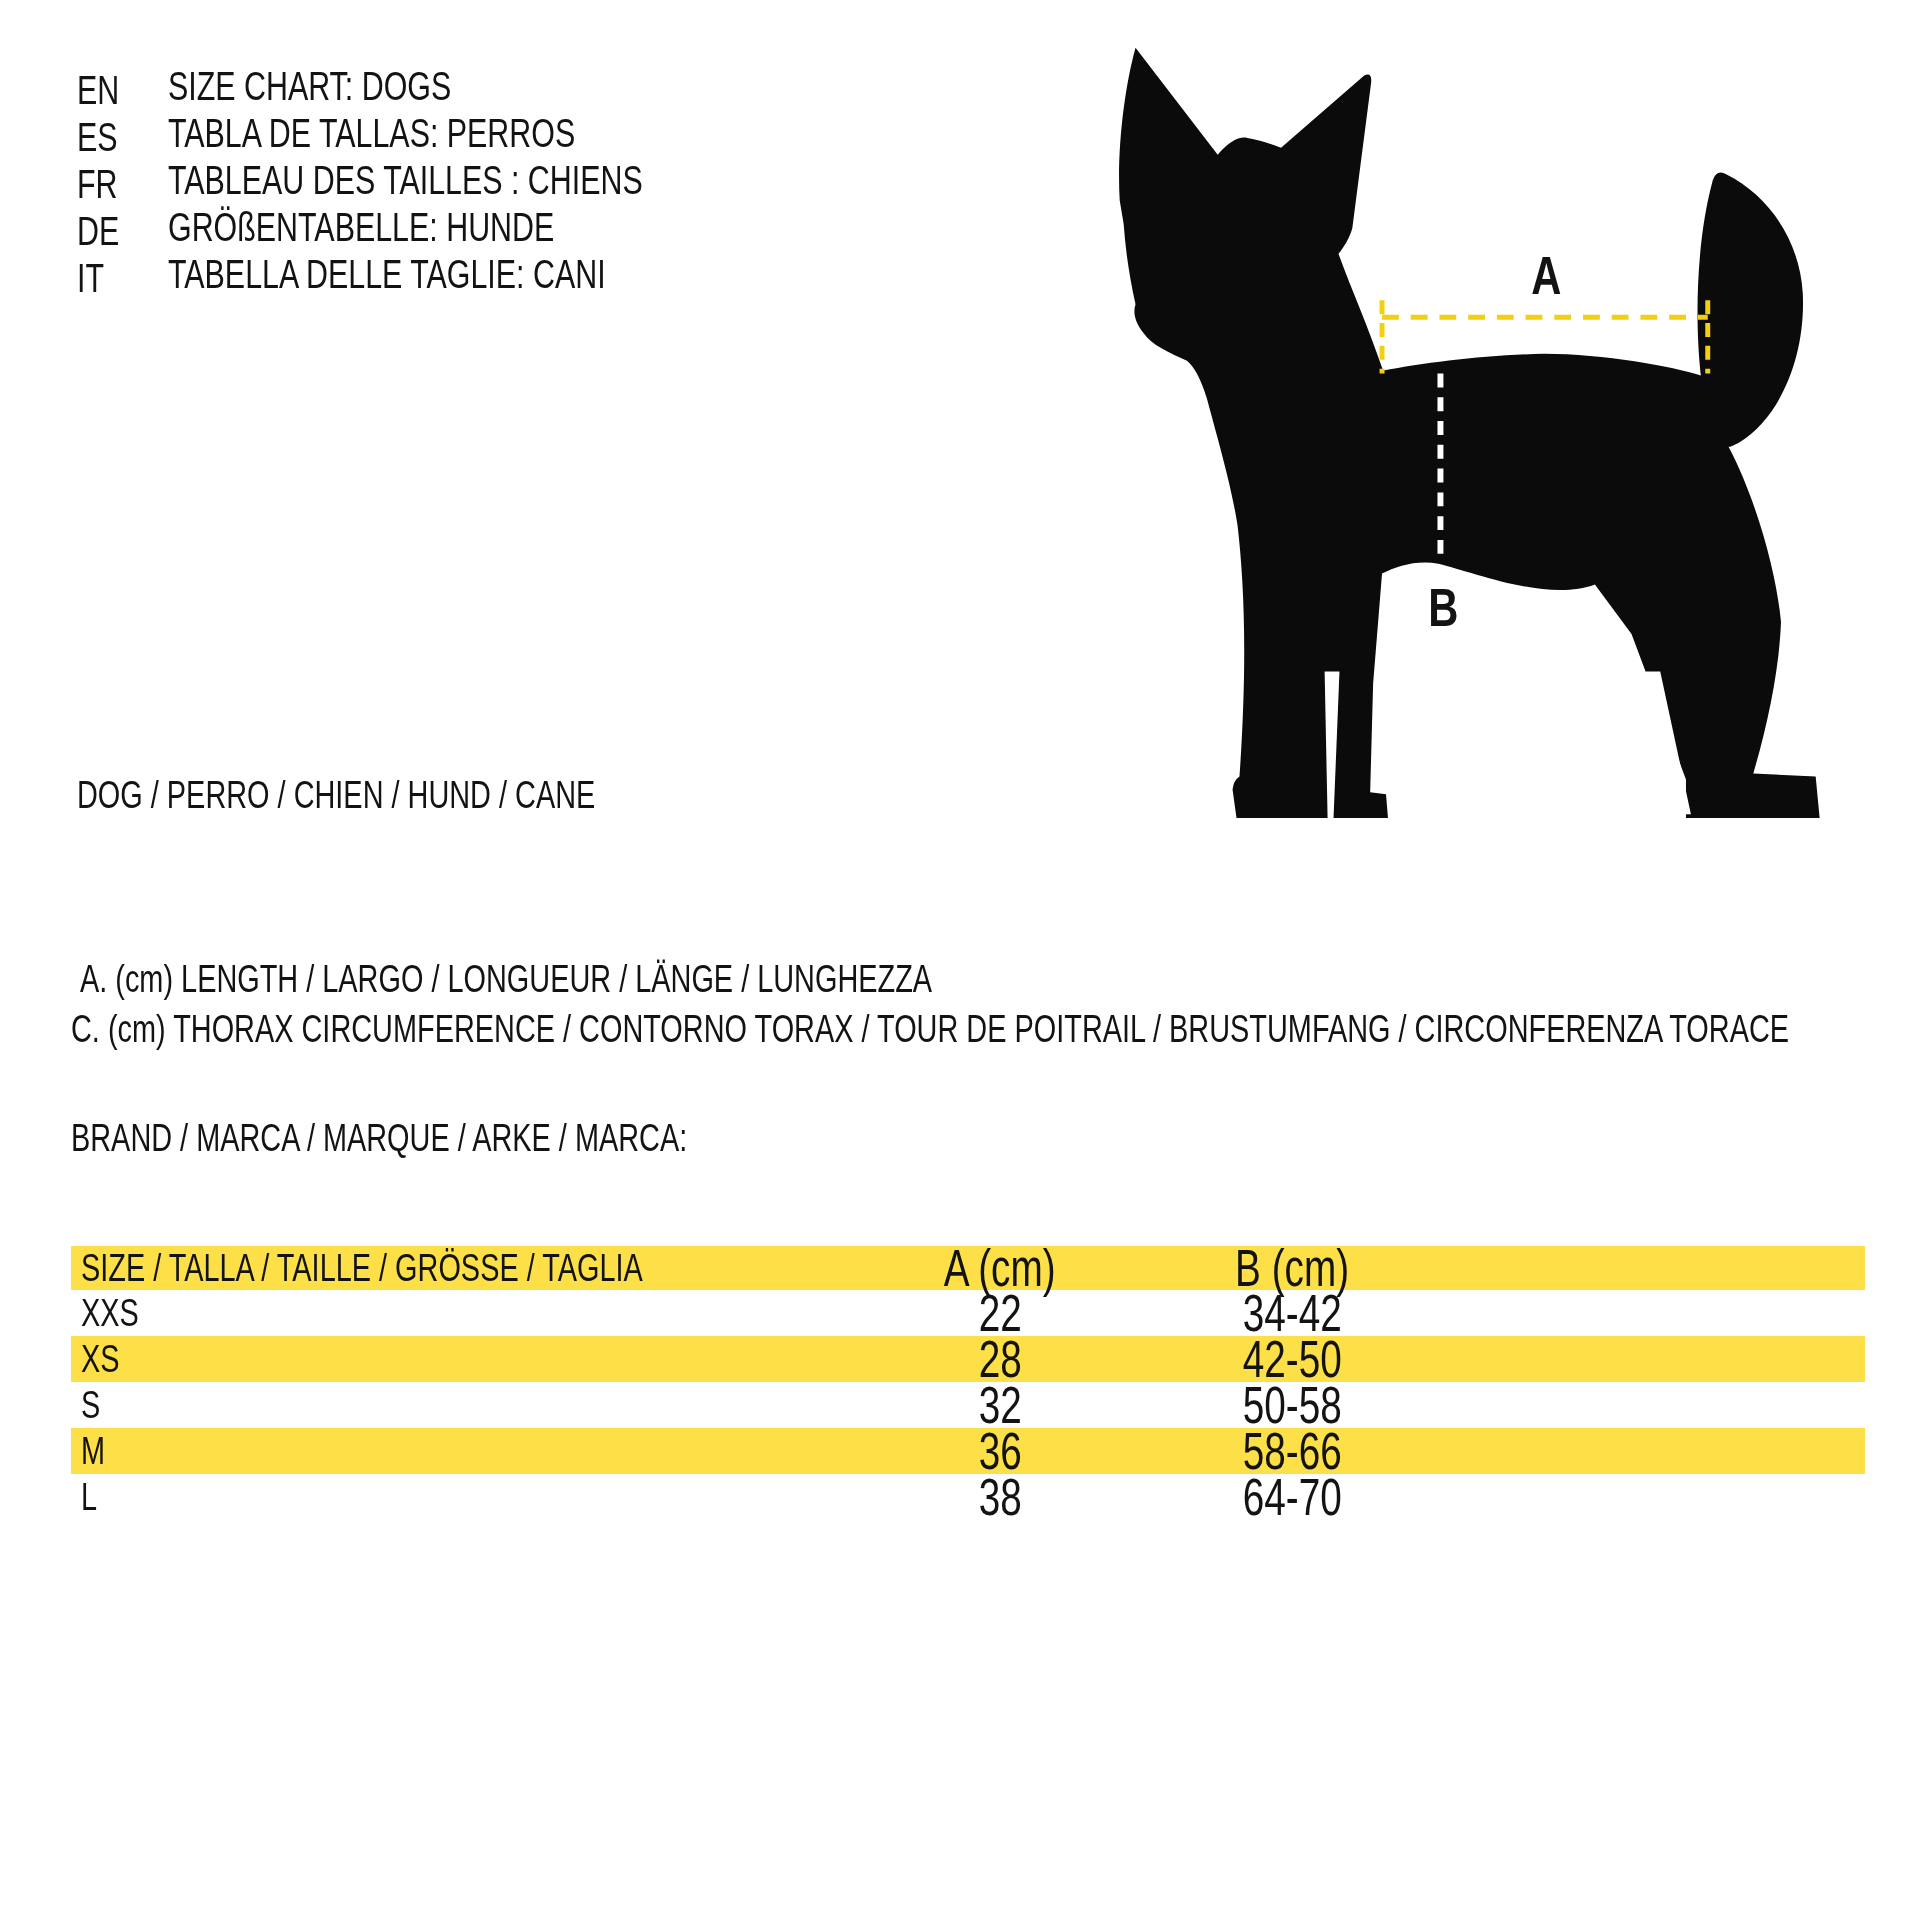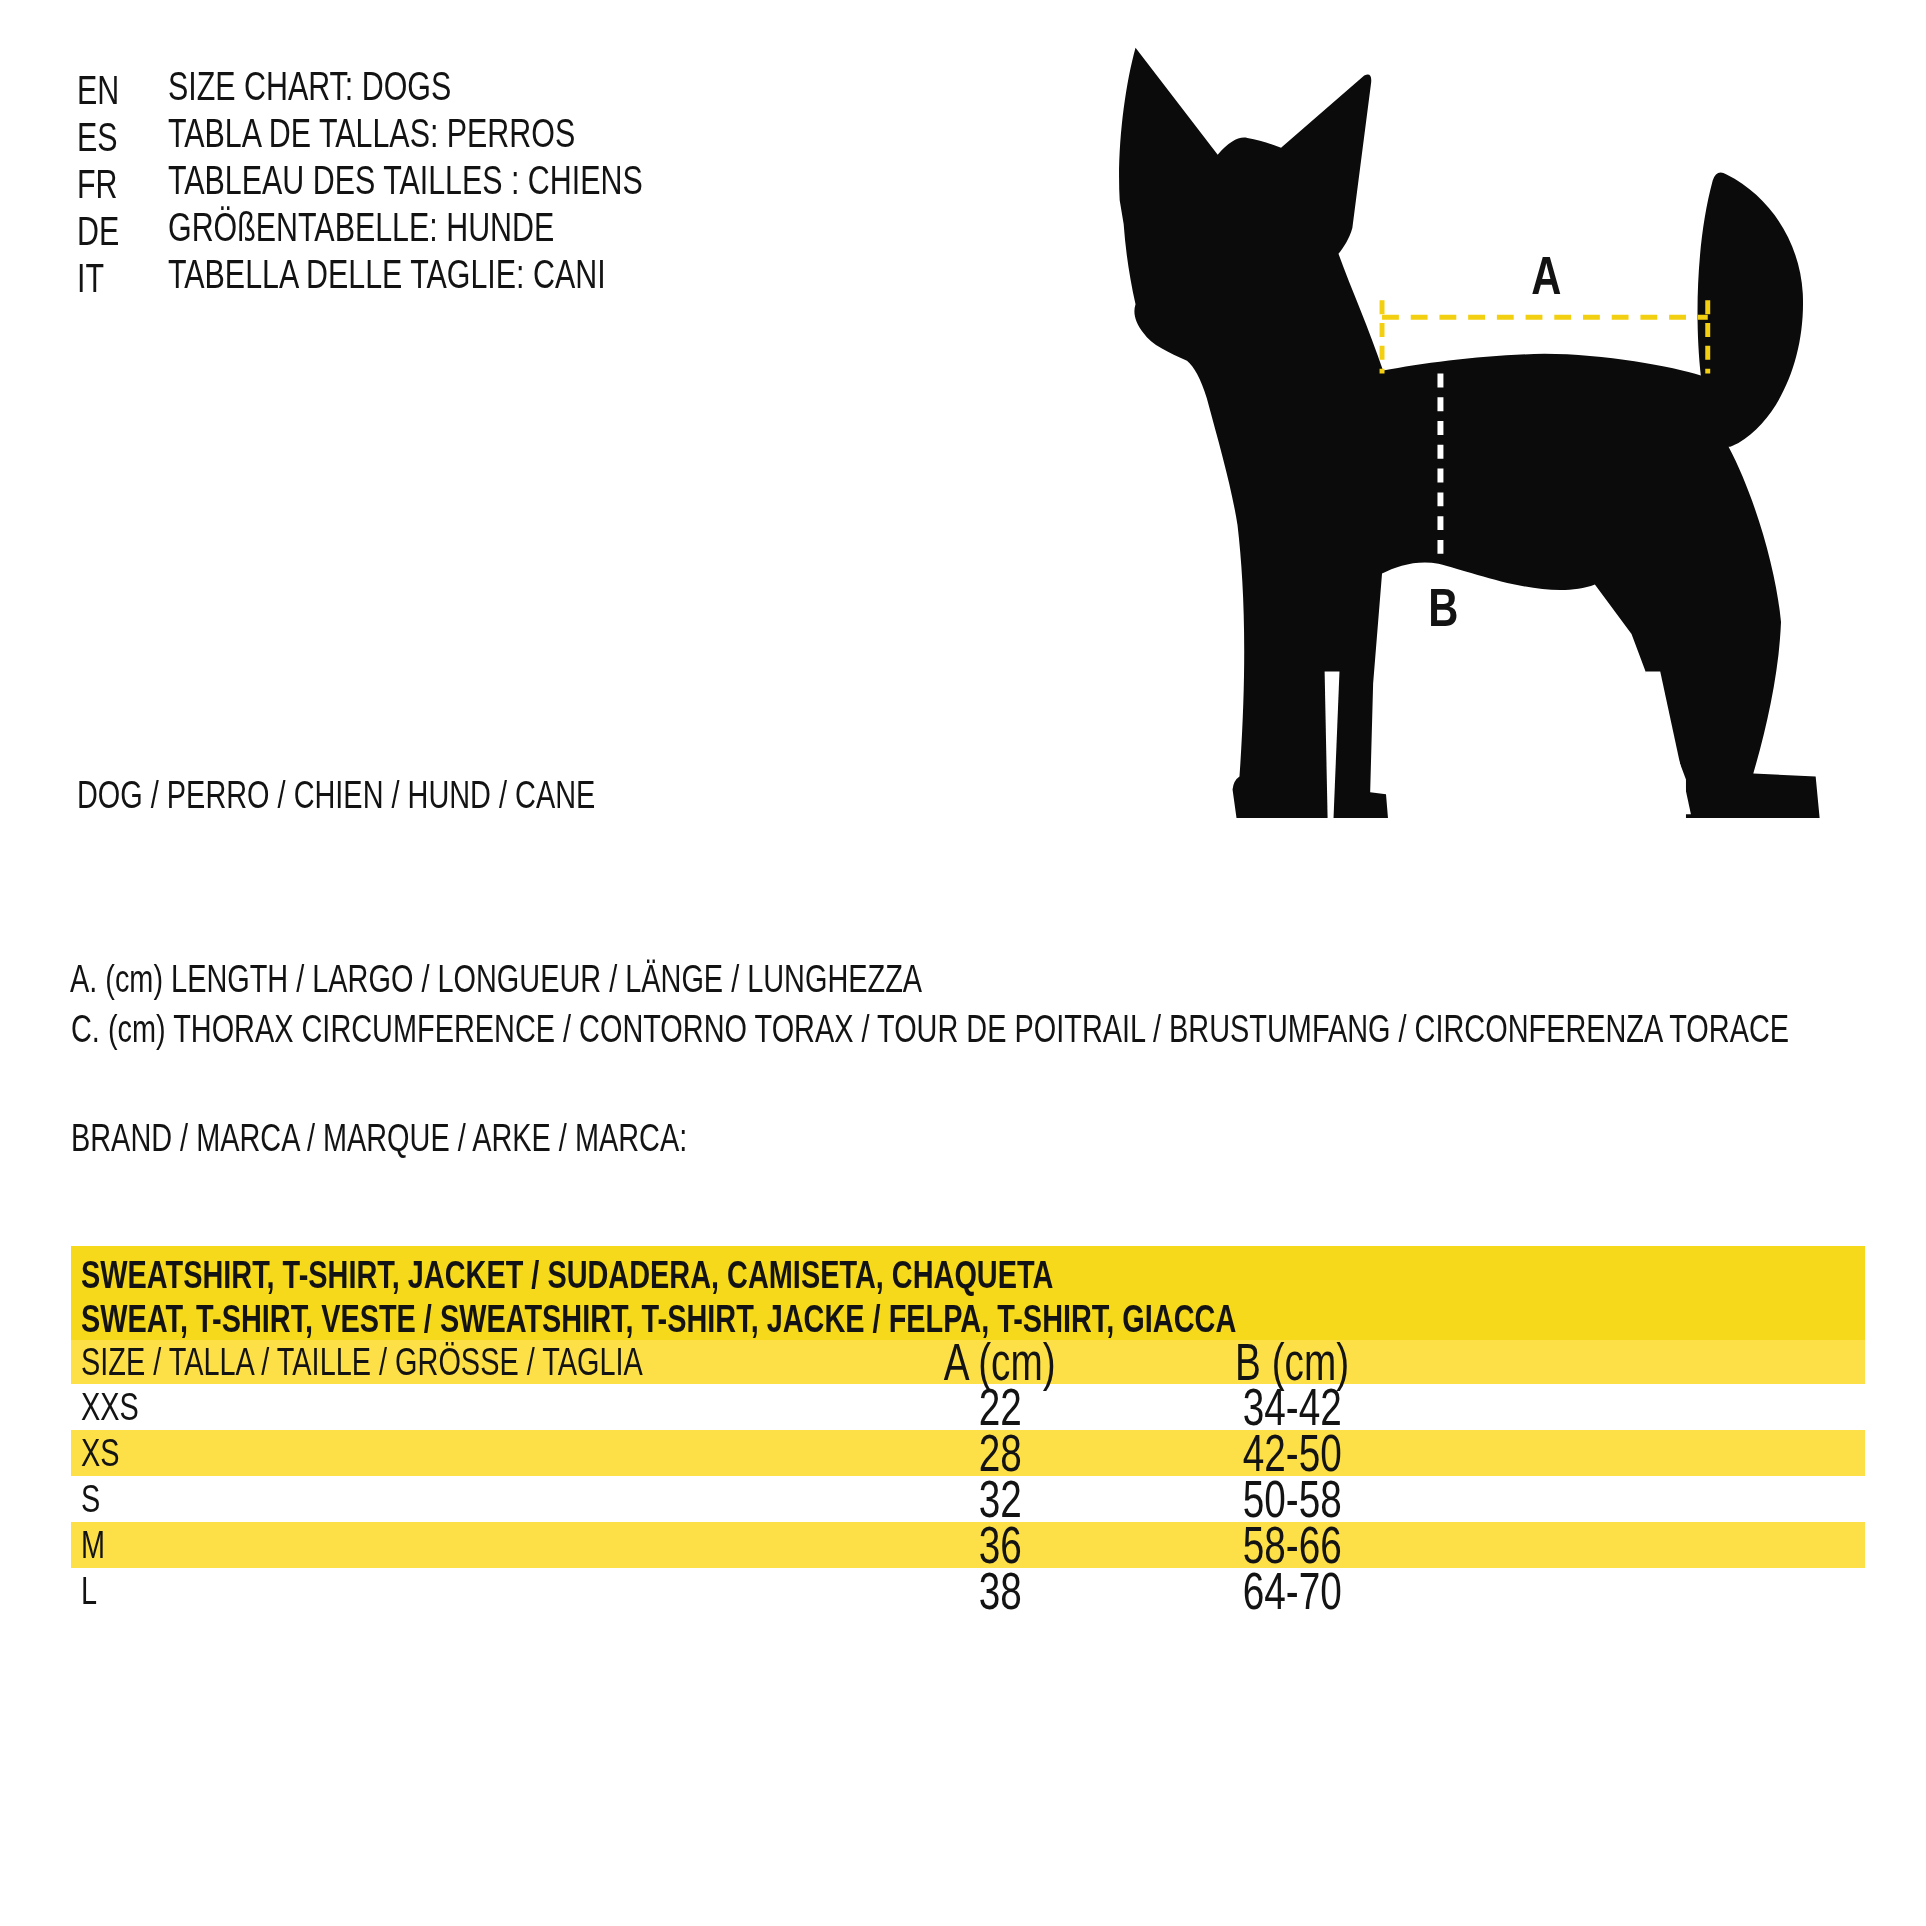--- a/index.html
+++ b/index.html
@@ -16,21 +16,21 @@
   .s40 { font-size:38px; }
 
   
   #langs { left:77px; top:63px; }
   .lang-row { height:47px; display:flex; align-items:center; }
   .lang-code { display:inline-block; width:91px; font-size:40px;margin-top:8px; }
   .lang-label{ display:inline-block; font-size:40px; }
 
   
   #animal-label { left:77px; top:774px; }
-  #legend-a     { left:70px; top:958px;text-decoration:underline; }
+  #legend-a     { left:80px; top:958px;text-decoration:underline; }
   #legend-c     { left:71px; top:1008px; }
   #brand-line   { left:71px; top:1117px; }
 
   
   #size-table { left:71px; top:1246px; width:1794px; }
   #banner { background:#F6D91A; height:94px; padding:7px 0 0 10px; }
   #banner .bl { display:block; font-size:38px; font-weight:700; line-height:44px; }
   #thead { position:relative; background:#fde047; height:44px; }
   .row   { position:relative; height:46px; }
   .row.alt { background:#fde047; }
@@ -135,24 +135,20 @@
   <span class="cx">A. (cm) LENGTH / LARGO / LONGUEUR / LÄNGE / LUNGHEZZA</span>
 </div>
 <div id="legend-c" class="t s40">
   <span class="cx">C. (cm) THORAX CIRCUMFERENCE / CONTORNO TORAX / TOUR DE POITRAIL / BRUSTUMFANG / CIRCONFERENZA TORACE</span>
 </div>
 <div id="brand-line" class="t s40">
   <span class="cx">BRAND / MARCA / MARQUE / ARKE / MARCA:</span>
 </div>
 
 <div id="size-table" class="abs">
-  <div id="banner">
-    <span class="bl"><span class="cx">SWEATSHIRT, T-SHIRT, JACKET / SUDADERA, CAMISETA, CHAQUETA</span></span>
-    <span class="bl"><span class="cx">SWEAT, T-SHIRT, VESTE / SWEATSHIRT, T-SHIRT, JACKE / FELPA, T-SHIRT, GIACCA</span></span>
-  </div>
   <div id="thead">
     <div class="cell-size">
       <span class="cx">SIZE / TALLA / TAILLE / GRÖSSE / TAGLIA</span>
     </div>
     <div class="cell-a">
       <span class="cxc">A (cm)</span>
     </div>
     <div class="cell-b">
       <span class="cxc">B (cm)</span>
     </div>

